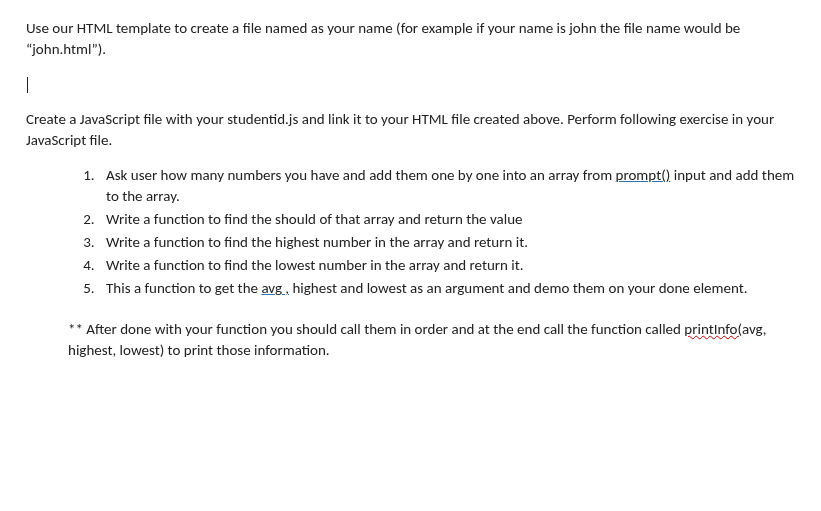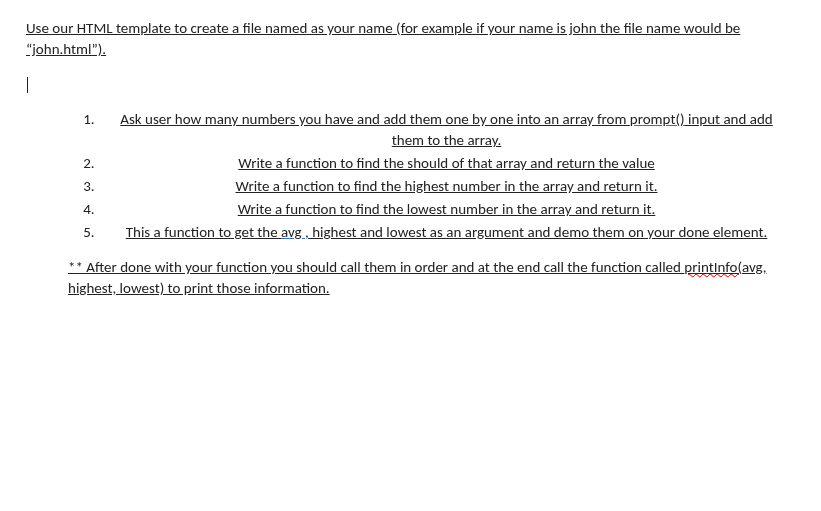--- a/index.html
+++ b/index.html
@@ -9,45 +9,43 @@
     height: 511px;
     background: #ffffff;
     font-family: Calibri, "Segoe UI", Arial, sans-serif;
     font-size: 15px;
     color: #222;
     line-height: 1.4;
   }
   .page {
     padding: 18px 22px 18px 26px;
     box-sizing: border-box;
-    text-decoration: underline;
   }
   p {
     margin: 0 0 14px 0;
   }
   .cursor {
     display: inline-block;
     width: 0;
     height: 16px;
     border-left: 1px solid #222;
     vertical-align: text-bottom;
     margin-left: 1px;
   }
   ol {
-    margin: 0 12px 14px 0;
+    margin: 0 0 14px 0;
     padding-left: 72px;
-    text-align: center;
   }
   ol li {
     padding-left: 8px;
     margin-bottom: 2px;
   }
   .after-list {
     margin-left: 42px;
-    margin-top: 14px;
+    margin-top: 20px;
   }
   .u-blue {
     text-decoration: underline;
     text-decoration-color: #2e74b5;
     text-decoration-thickness: 1px;
   }
   .u-red {
     text-decoration: underline wavy;
     text-decoration-color: #d00000;
     text-decoration-thickness: 1px;
@@ -60,20 +58,23 @@
 
   <p>
     <span>Use our HTML template to create a file named as your name (for example if your name is john the file name would be “john.html”).</span>
   </p>
 
 
   <p>
     <span class="cursor"></span>
   </p>
 
+  <p>
+    <span>Create a JavaScript file with your studentid.js and link it to your HTML file created above. Perform following exercise in your JavaScript file.</span>
+  </p>
 
   <ol>
     <li>
       <span>Ask user how many numbers you have and add them one by one into an array from </span><span class="u-blue">prompt()</span><span> input and add them to the array.</span>
     </li>
     <li>
       <span>Write a function to find the should of that array and return the value</span>
     </li>
     <li>
       <span>Write a function to find the highest number in the array and return it.</span>

